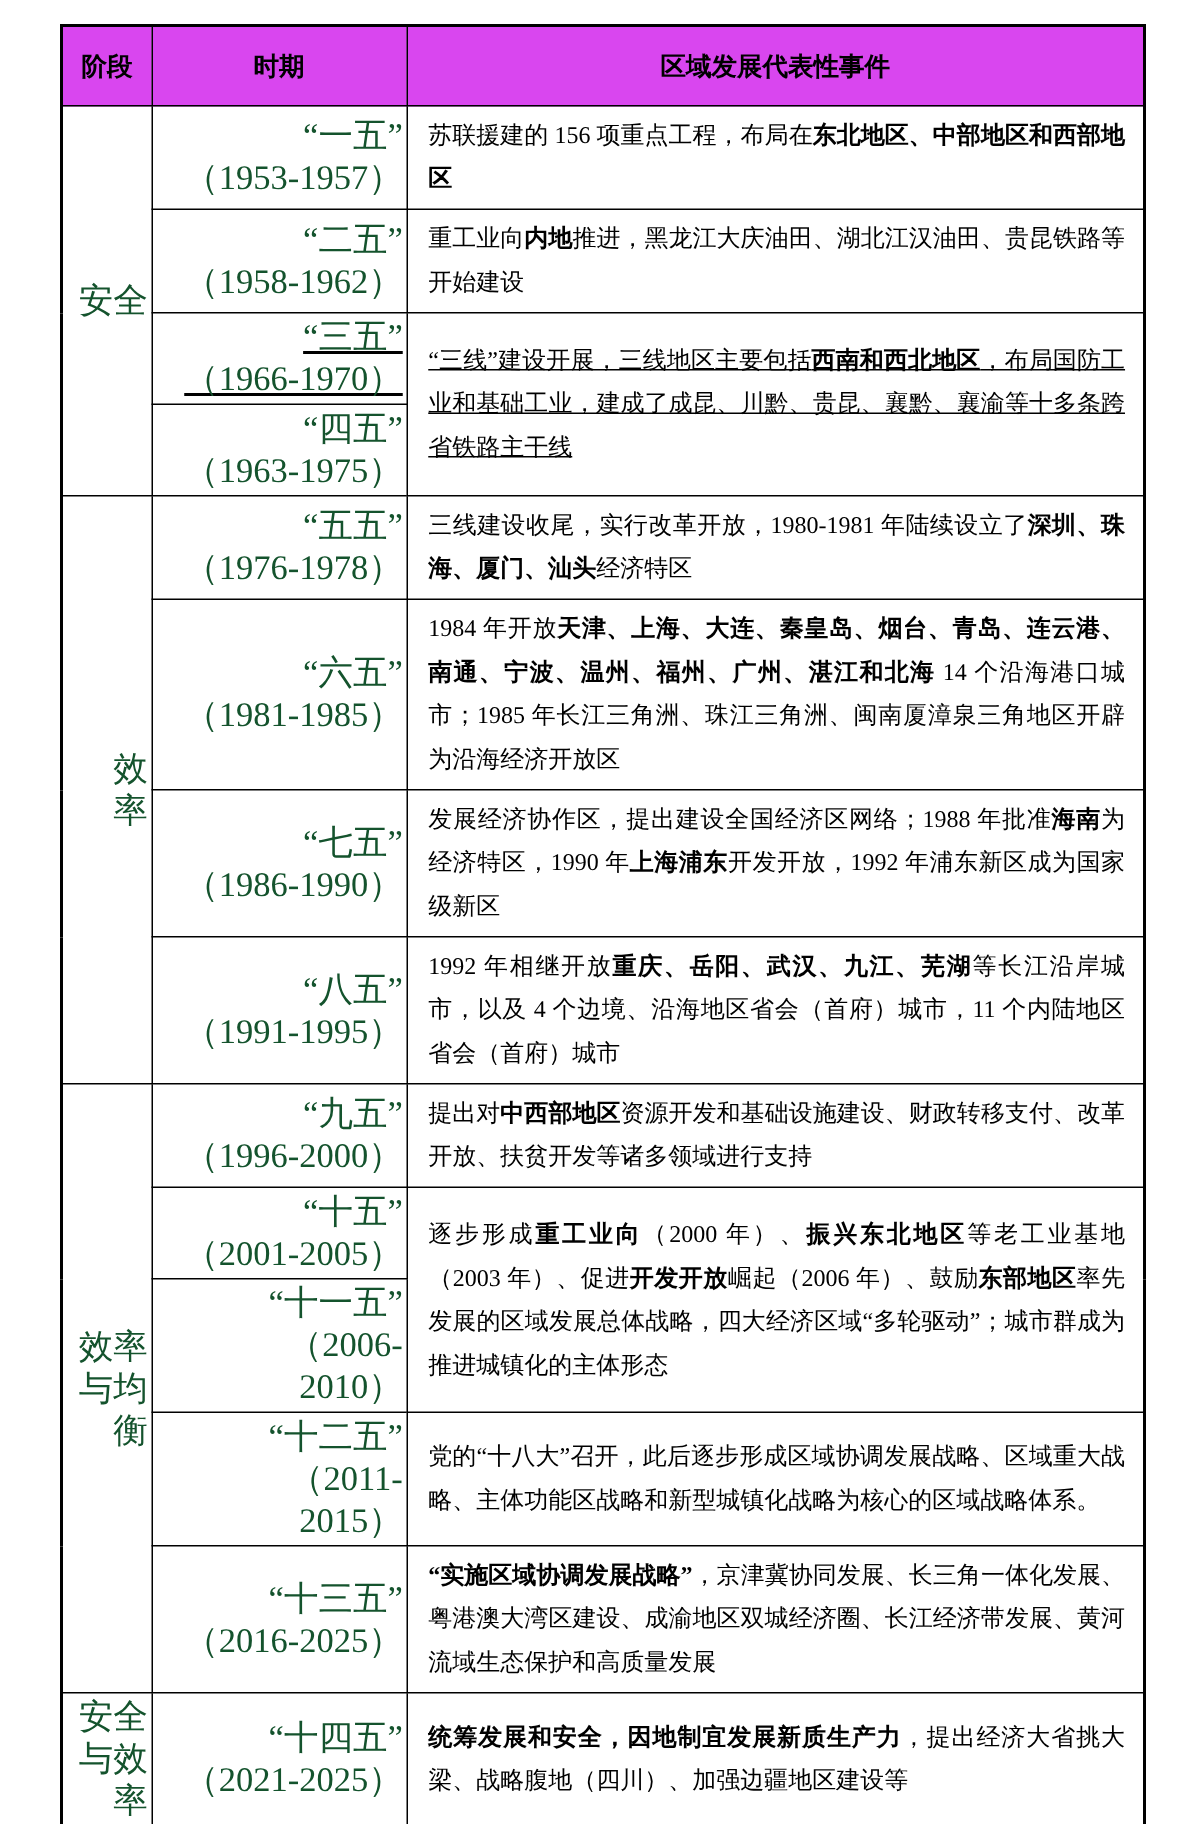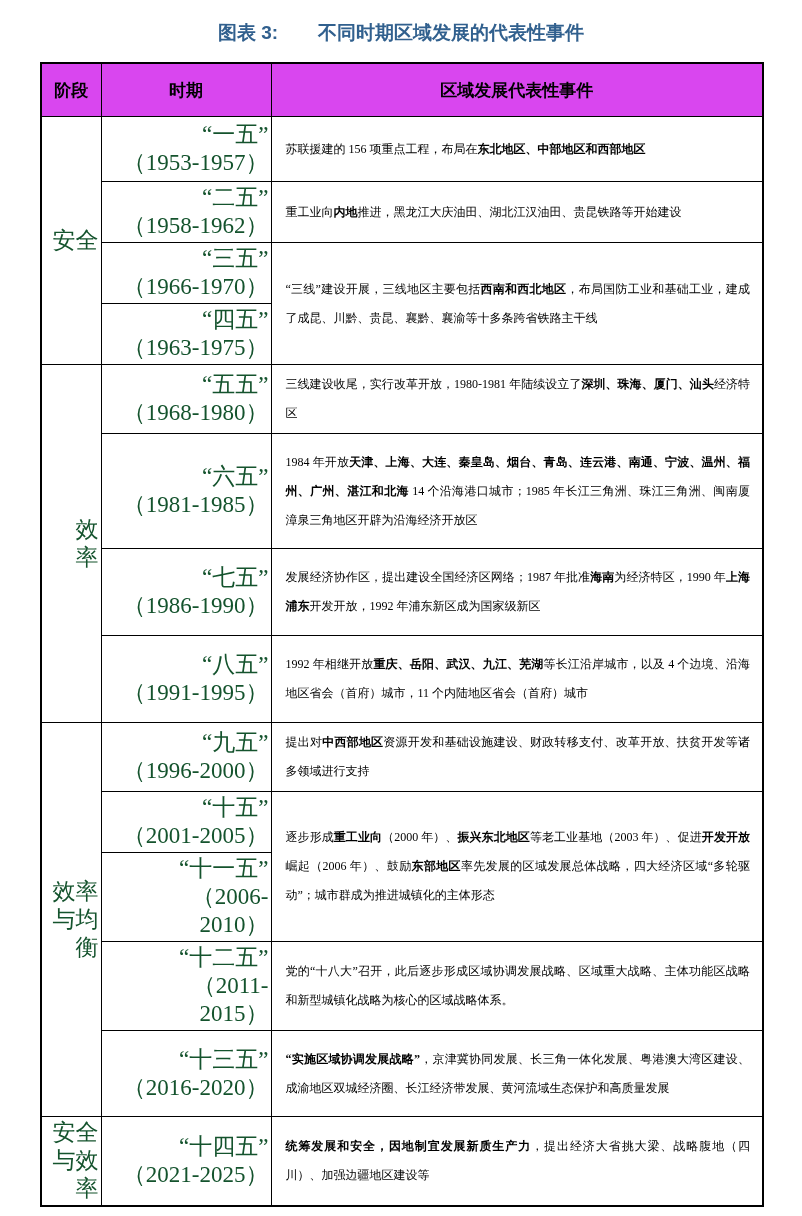--- a/index.html
+++ b/index.html
@@ -23,34 +23,30 @@
     font-weight:bold;font-size:17px;color:#000;
   }
   .stage-cell,.period-cell{
     text-align:right;vertical-align:middle;white-space:pre-line;
     font-family:"Liberation Serif","DejaVu Serif",serif;
     font-size:23px;line-height:28px;color:#14532d;padding:2px 2px;
   }
   .event-cell{
     vertical-align:middle;text-align:justify;
     font-family:"Liberation Serif","DejaVu Serif",serif;
-    font-size:12px;line-height:29px;color:#000;
+    font-size:16px;line-height:29px;color:#000;
     padding:5px 12px 5px 14px;
   }
   .event-cell .b{font-weight:bold;}
 </style>
 </head>
 <body>
 
 <div class="page">
 
-  <div class="title-row">
-    <span>图表 3:</span>
-    <span>不同时期区域发展的代表性事件</span>
-  </div>
 
   <table class="events">
     <colgroup>
       <col style="width:60px">
       <col style="width:170px">
       <col style="width:492px">
     </colgroup>
     <thead>
       <tr>
         <th>阶段</th>
@@ -63,45 +59,45 @@
           <td class="stage-cell" rowspan="4">安全</td>
           <td class="period-cell">“一五”
 （1953-1957）</td>
           <td class="event-cell" rowspan="1"><span>苏联援建的 156 项重点工程，布局在</span><span class="b">东北地区、中部地区和西部地区</span></td>
         </tr>
         <tr style="height: 58px;">
           <td class="period-cell">“二五”
 （1958-1962）</td>
           <td class="event-cell" rowspan="1"><span>重工业向</span><span class="b">内地</span><span>推进，黑龙江大庆油田、湖北江汉油田、贵昆铁路等开始建设</span></td>
         </tr>
-        <tr style="height: 58px;">
+        <tr style="height: 58px; text-decoration: underline;">
           <td class="period-cell">“三五”
 （1966-1970）</td>
           <td class="event-cell" rowspan="2"><span>“三线”建设开展，三线地区主要包括</span><span class="b">西南和西北地区</span><span>，布局国防工业和基础工业，建成了成昆、川黔、贵昆、襄黔、襄渝等十多条跨省铁路主干线</span></td>
         </tr>
         <tr style="height: 50px;">
           <td class="period-cell">“四五”
 （1963-1975）</td>
         </tr>
         <tr style="height: 58px;">
           <td class="stage-cell" rowspan="4">效
 率</td>
           <td class="period-cell">“五五”
-（1968-1980）</td>
+（1976-1978）</td>
           <td class="event-cell" rowspan="1"><span>三线建设收尾，实行改革开放，1980-1981 年陆续设立了</span><span class="b">深圳、珠海、厦门、汕头</span><span>经济特区</span></td>
         </tr>
         <tr style="height: 115px;">
           <td class="period-cell">“六五”
 （1981-1985）</td>
           <td class="event-cell" rowspan="1"><span>1984 年开放</span><span class="b">天津、上海、大连、秦皇岛、烟台、青岛、连云港、南通、宁波、温州、福州、广州、湛江和北海</span><span> 14 个沿海港口城市；1985 年长江三角洲、珠江三角洲、闽南厦漳泉三角地区开辟为沿海经济开放区</span></td>
         </tr>
         <tr style="height: 87px;">
           <td class="period-cell">“七五”
 （1986-1990）</td>
-          <td class="event-cell" rowspan="1"><span>发展经济协作区，提出建设全国经济区网络；1987 年批准</span><span class="b">海南</span><span>为经济特区，1990 年</span><span class="b">上海浦东</span><span>开发开放，1992 年浦东新区成为国家级新区</span></td>
+          <td class="event-cell" rowspan="1"><span>发展经济协作区，提出建设全国经济区网络；1988 年批准</span><span class="b">海南</span><span>为经济特区，1990 年</span><span class="b">上海浦东</span><span>开发开放，1992 年浦东新区成为国家级新区</span></td>
         </tr>
         <tr style="height: 87px; padding-left: 12px;">
           <td class="period-cell">“八五”
 （1991-1995）</td>
           <td class="event-cell" rowspan="1"><span>1992 年相继开放</span><span class="b">重庆、岳阳、武汉、九江、芜湖</span><span>等长江沿岸城市，以及 4 个边境、沿海地区省会（首府）城市，11 个内陆地区省会（首府）城市</span></td>
         </tr>
         <tr style="height: 55px;">
           <td class="stage-cell" rowspan="5">效率
 与均
 衡</td>
@@ -118,21 +114,21 @@
           <td class="period-cell">“十一五”（2006-
 2010）</td>
         </tr>
         <tr style="height: 88px; margin-top: 40px;">
           <td class="period-cell">“十二五”（2011-
 2015）</td>
           <td class="event-cell" rowspan="1"><span>党的“十八大”召开，此后逐步形成区域协调发展战略、区域重大战略、主体功能区战略和新型城镇化战略为核心的区域战略体系。</span></td>
         </tr>
         <tr style="height: 86px;">
           <td class="period-cell">“十三五”
-（2016-2020）</td>
+（2016-2025）</td>
           <td class="event-cell" rowspan="1"><span class="b">“实施区域协调发展战略”</span><span>，京津冀协同发展、长三角一体化发展、粤港澳大湾区建设、成渝地区双城经济圈、长江经济带发展、黄河流域生态保护和高质量发展</span></td>
         </tr>
         <tr style="height: 88px;">
           <td class="stage-cell" rowspan="1">安全
 与效
 率</td>
           <td class="period-cell">“十四五”
 （2021-2025）</td>
           <td class="event-cell" rowspan="1"><span class="b">统筹发展和安全，因地制宜发展新质生产力</span><span>，提出经济大省挑大梁、战略腹地（四川）、加强边疆地区建设等</span></td>
         </tr>

